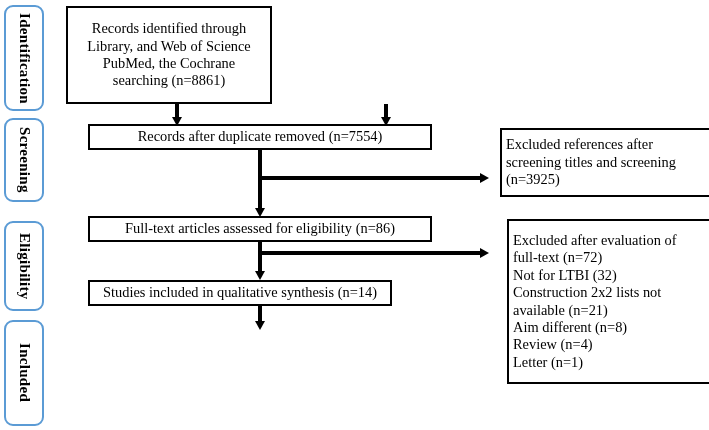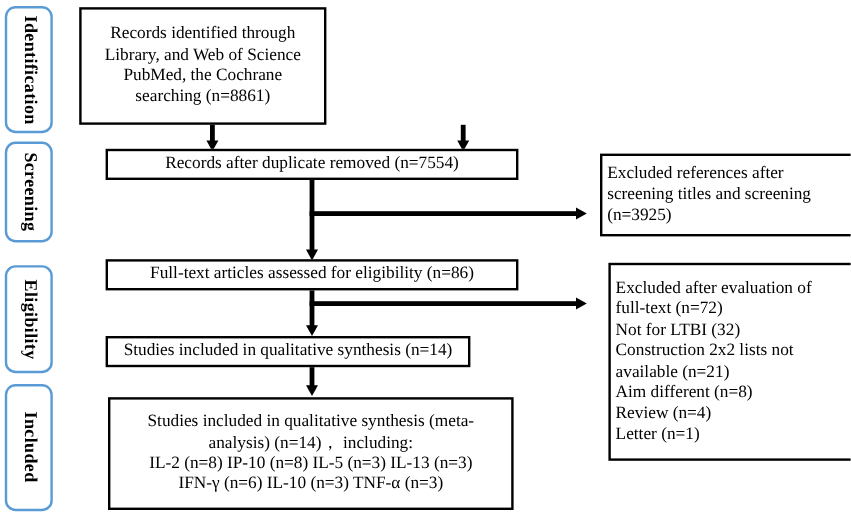--- a/index.html
+++ b/index.html
@@ -171,22 +171,14 @@
 
   <div class="box center-text" style="left:88px; top:280px; width:304px; height:26px;">
     <div class="inner">
       <span class="ln">Studies included in qualitative synthesis (n=14)</span>
     </div>
   </div>
 
   <div class="vline" style="left:258px; top:306px; width:4px; height:17px;"></div>
   <div class="arrowhead down" style="left:254.5px; top:321px;"></div>
 
-  <div class="box center-text" style="left:90px; top:331px; width:338px; height:94px;">
-    <div class="inner">
-      <span class="ln">Studies included in qualitative synthesis (meta-</span>
-      <span class="ln">analysis) (n=14)，  including:</span>
-      <span class="ln">IL-2 (n=8)  IP-10 (n=8)  IL-5 (n=3) IL-13 (n=3)</span>
-      <span class="ln">IFN-γ (n=6)  IL-10 (n=3)  TNF-α (n=3)</span>
-    </div>
-  </div>
 
 </div>
 
 </body></html>

